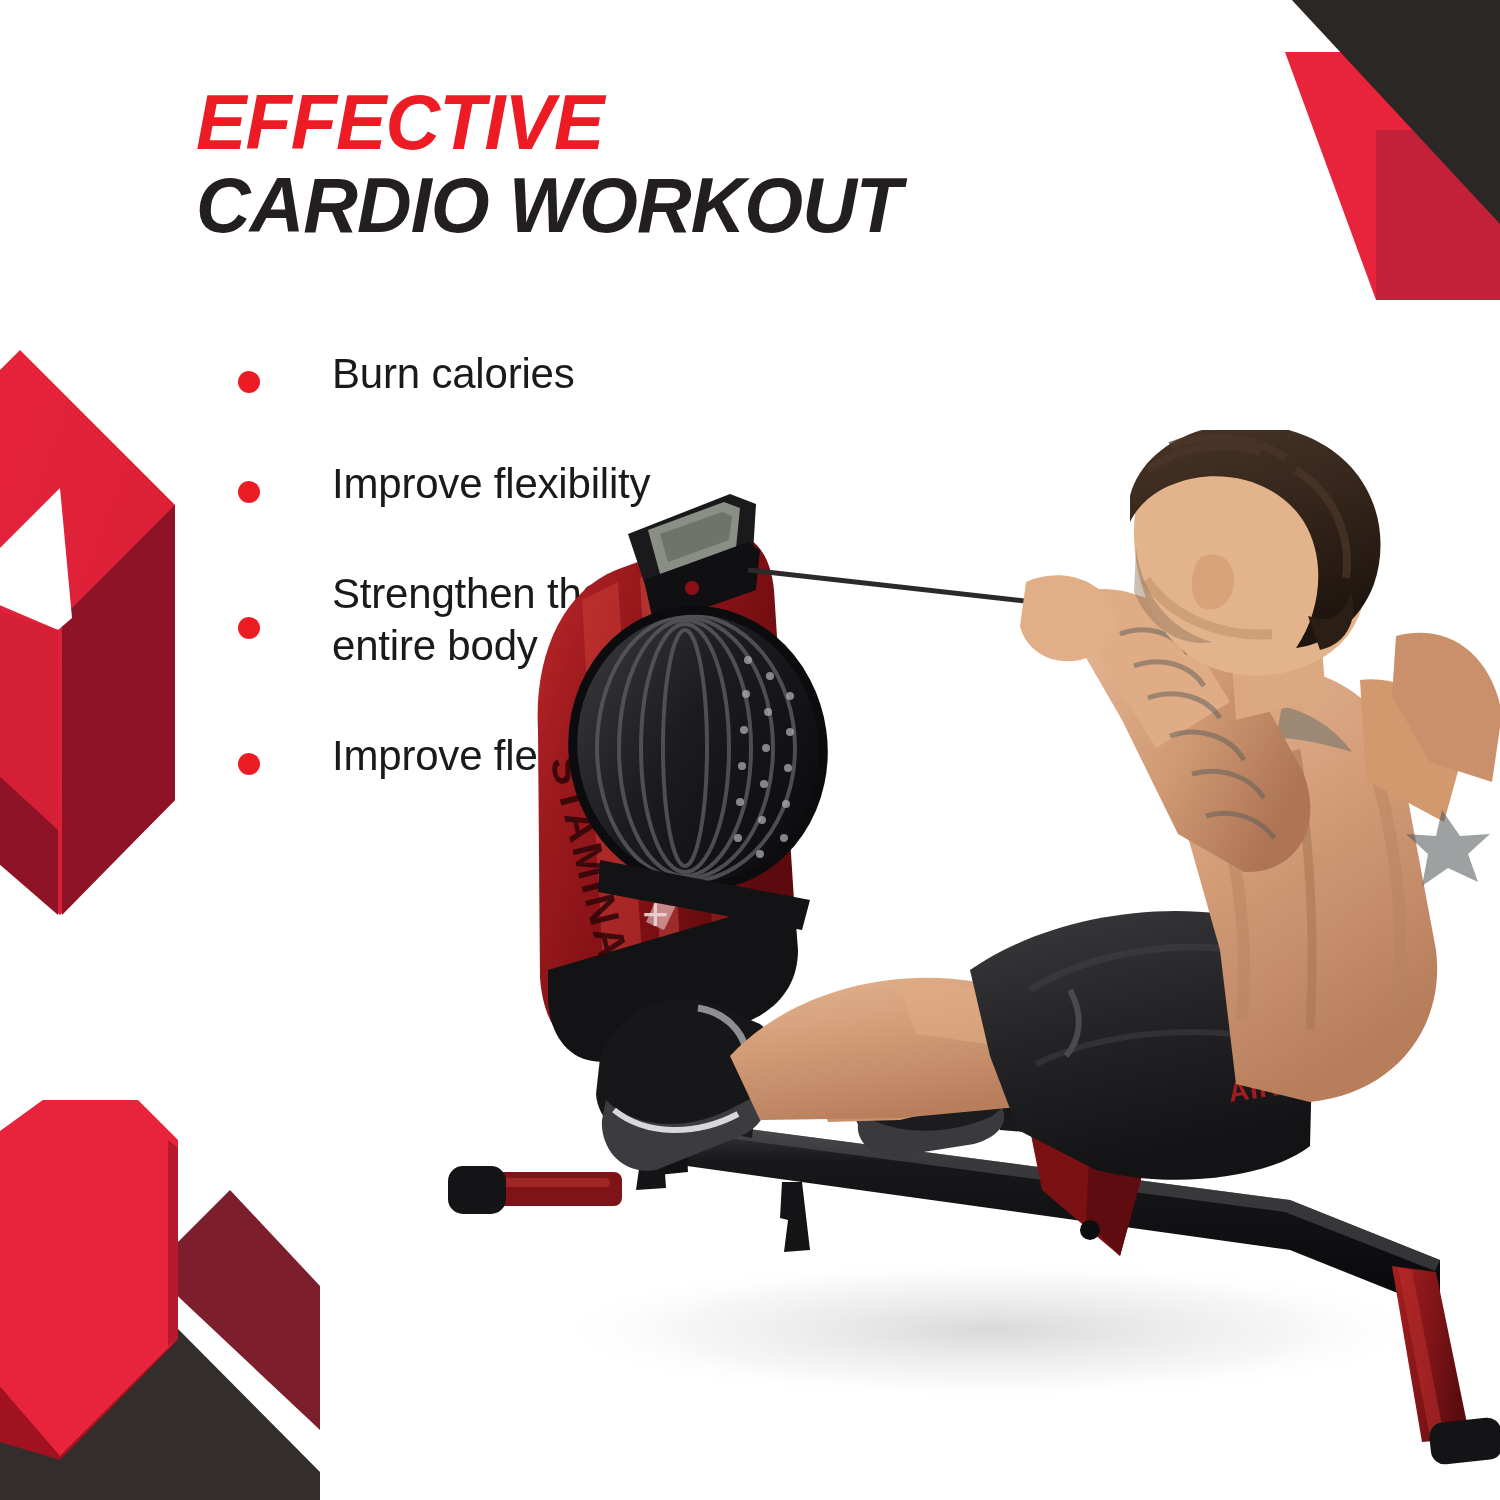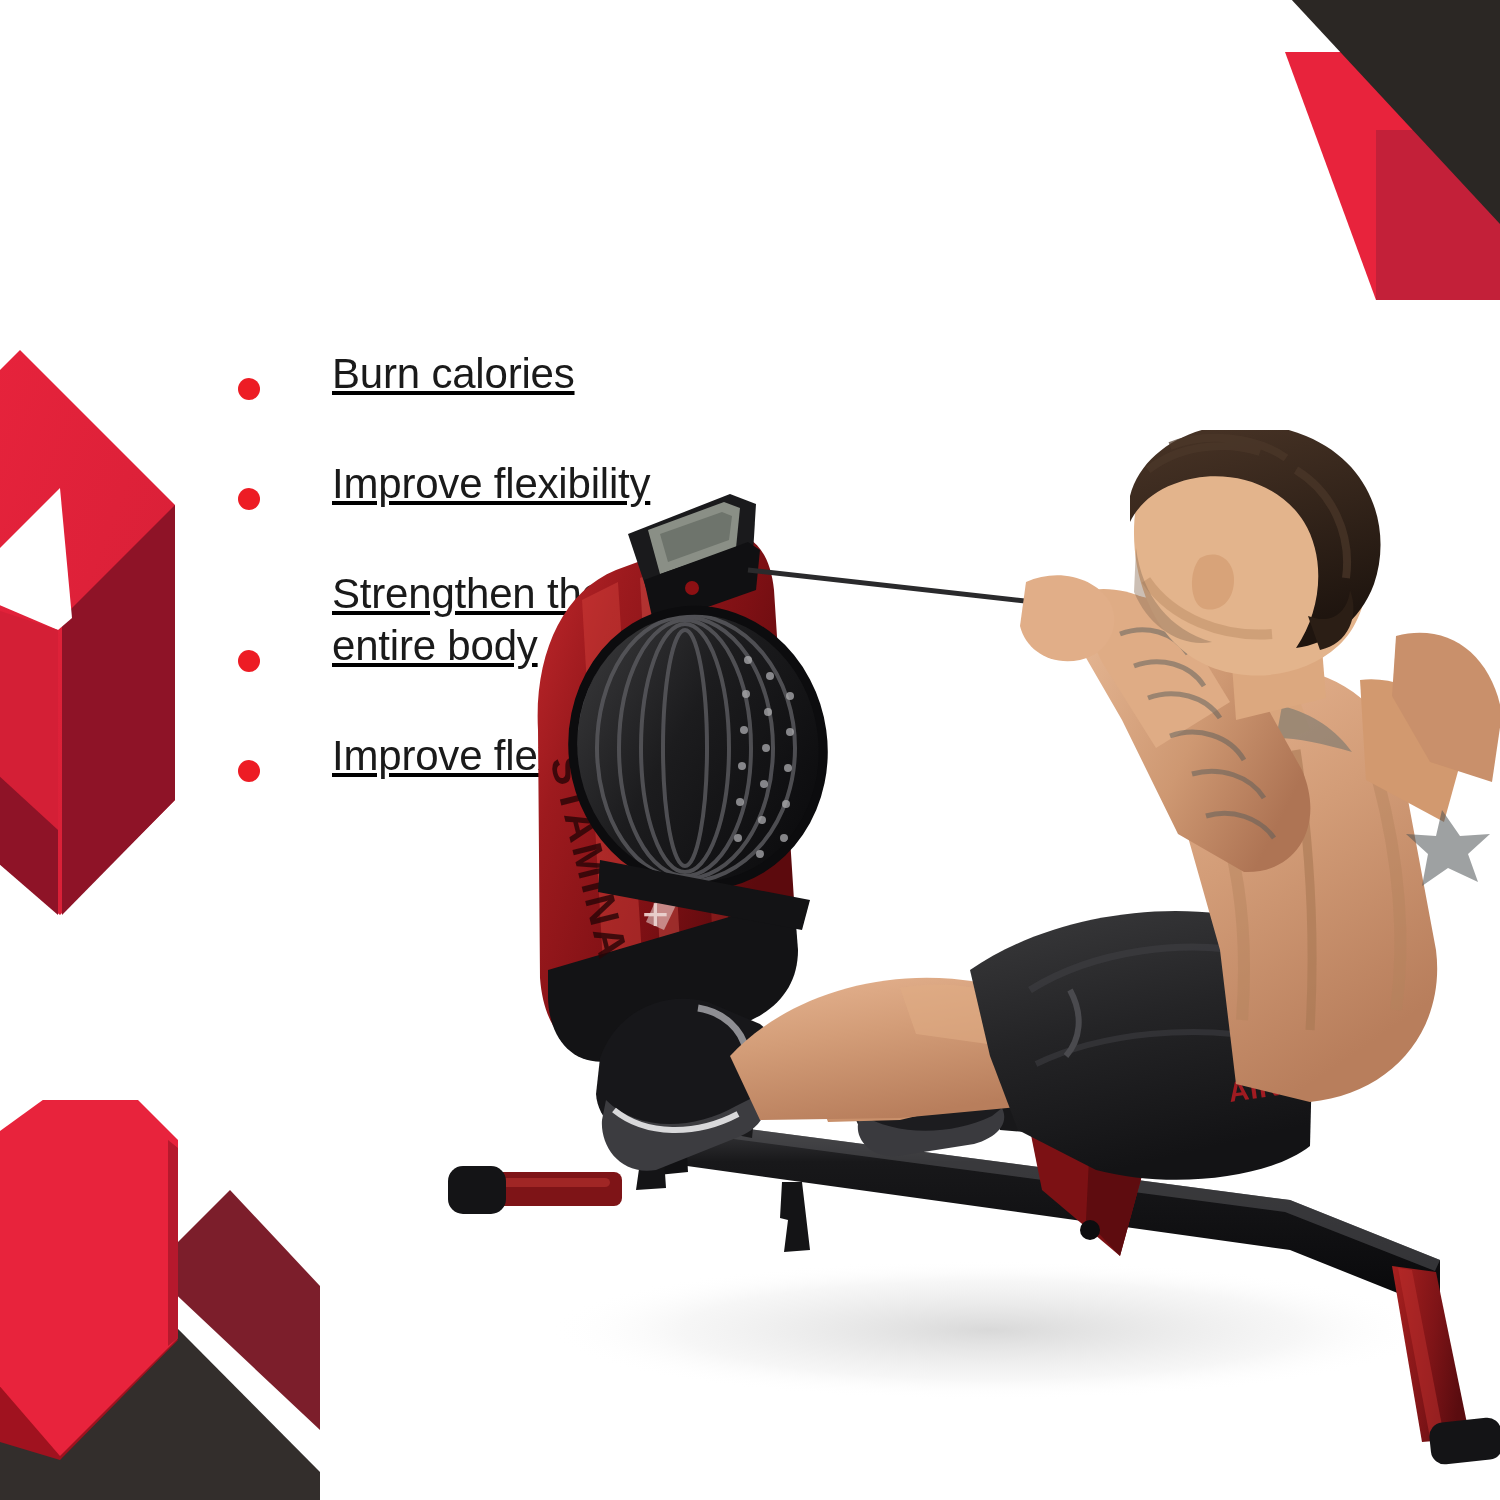--- a/index.html
+++ b/index.html
@@ -24,21 +24,21 @@
     line-height:0.94;
     white-space:nowrap;
     transform:scaleX(0.97);
     transform-origin:left center;
   }
   .hl-1 { font-size:78px; color:#ED1C24; }
   .hl-2 { font-size:78px; color:#231F20; margin-top:10px; }
 
   
   .bullets { position:absolute; left:238px; top:348px; width:640px; }
-  .bullet-row { display:flex; align-items:flex-end; margin-bottom:58px;text-decoration:underline; }
+  .bullet-row { display:flex; align-items:center; margin-bottom:58px; }
   .bullet-row:last-child { margin-bottom:0; }
   .bullet-dot {
     width:22px; height:22px; border-radius:50%;
     background:#ED1C24; flex:none;
     margin-top:16px;
   }
   .bullet-text {
     margin-left:72px;
     font-size:42px; color:#1a1a1a;
     line-height:1.24; font-weight:400;
@@ -82,20 +82,24 @@
   <div class="deco" style="left:0; bottom:0; width:320px; height:400px;">
     <svg class="deco-svg" width="320" height="400" viewBox="0 0 320 400">
       <polygon points="-40,185 60,110 320,372 320,400 -40,400" fill="#332E2C"></polygon>
       <polygon points="150,170 230,90 320,186 320,330" fill="#7C1E2B"></polygon>
       <polygon points="-40,240 85,150 178,240 60,360 -40,330" fill="#A0121F"></polygon>
       <polygon points="-40,60 98,-40 178,40 178,238 60,356 -40,240" fill="#E8233C"></polygon>
       <polygon points="168,40 178,48 178,238 168,246" fill="#B6192D"></polygon>
     </svg>
   </div>
 
+  <div class="headline">
+    <div class="hl-line hl-1">EFFECTIVE</div>
+    <div class="hl-line hl-2">CARDIO WORKOUT</div>
+  </div>
 
   <div class="bullets">
     <div class="bullet-row">
       <span class="bullet-dot"></span>
       <span class="bullet-text">Burn calories</span>
     </div>
     <div class="bullet-row">
       <span class="bullet-dot"></span>
       <span class="bullet-text">Improve flexibility</span>
     </div>

